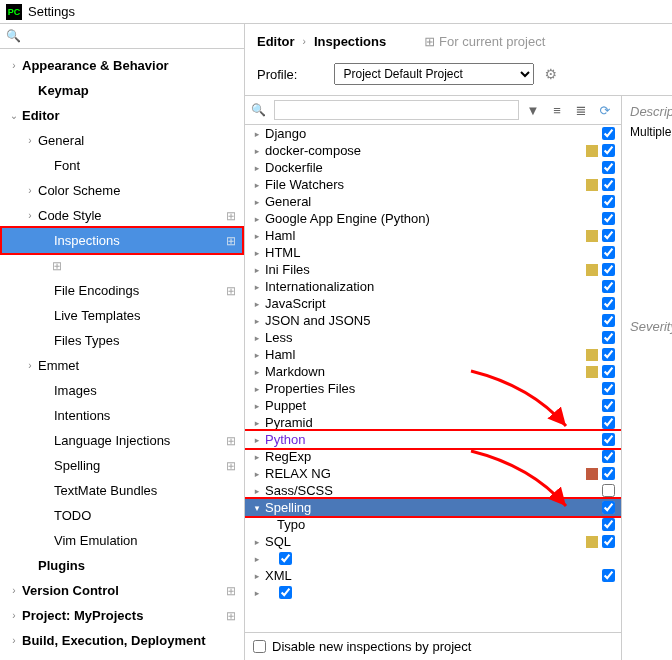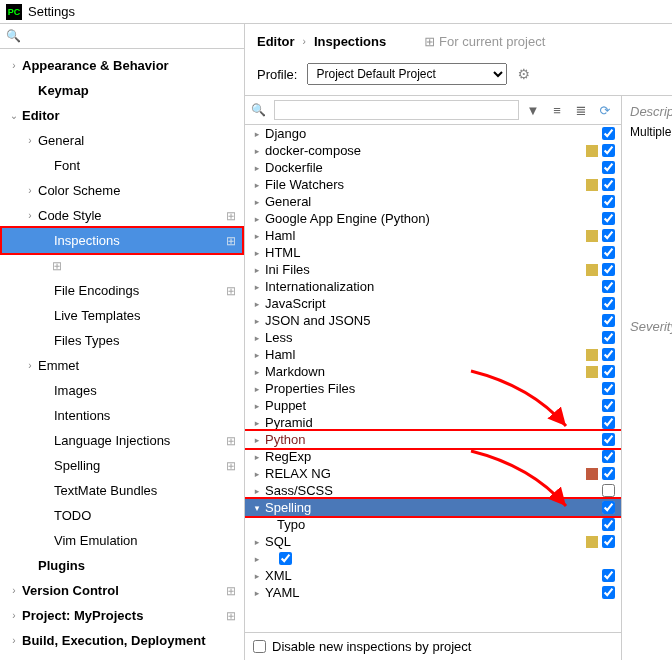--- a/index.html
+++ b/index.html
@@ -22,37 +22,37 @@
 .tree-item.selected .gear { color: #cde; }
 .tree-item.indent1 { padding-left: 24px; }
 .tree-item.indent2 { padding-left: 40px; }
 .red-box { position: absolute; border: 2px solid red; pointer-events: none; }
 .right-panel { flex: 1; display: flex; flex-direction: column; overflow: hidden; }
 .breadcrumb { padding: 10px 12px; display: flex; align-items: center; gap: 8px; }
 .breadcrumb .crumb { font-weight: bold; }
 .breadcrumb .chev { color: #888; font-size: 10px; }
 .breadcrumb .project-ind { color: #999; display: flex; align-items: center; gap: 4px; margin-left: 30px; }
 .profile-row { display: flex; align-items: center; padding: 4px 12px 10px 12px; gap: 10px; }
-.profile-row select { padding: 2px 4px; width: 200px; font-size: 12px; }
+.profile-row select { padding: 2px 4px; width: 200px; font-size: 12px; margin-left: 27px; }
 .gear-alone { color: #888; font-size: 14px; }
 .inspect-body { display: flex; flex: 1; overflow: hidden; border-top: 1px solid #ccc; }
 .inspect-left { flex: 1; display: flex; flex-direction: column; border-right: 1px solid #ccc; overflow: hidden; position: relative; }
 .inspect-toolbar { display: flex; align-items: center; padding: 4px 6px; border-bottom: 1px solid #ccc; gap: 4px; }
 .inspect-toolbar input { flex: 1; border: 1px solid #ccc; padding: 2px 6px; font-size: 12px; outline: none; }
 .tool-btn { width: 20px; height: 20px; display: flex; align-items: center; justify-content: center; color: #666; cursor: pointer; }
 .insp-list { flex: 1; overflow-y: auto; }
 .insp-item { display: flex; align-items: center; height: 17px; padding-left: 6px; font-size: 12px; cursor: pointer; }
 .insp-item .arrow { width: 12px; font-size: 9px; color: #888; text-align: center; }
 .insp-item .label { flex: 1; font-weight: normal; padding-left: 2px; }
 .insp-item.child .label { font-weight: normal; padding-left: 14px; }
 .insp-item .color-sq { width: 12px; height: 12px; margin-right: 4px; }
 .insp-item input[type=checkbox] { margin-right: 6px; width: 13px; height: 13px; }
 .insp-item.selected { background: #4a78b8; color: #fff; }
 .insp-item.selected .arrow { color: #fff; }
-.insp-item.link .label { color: #7f1d1d; }
+.insp-item.link .label { color: #6d28d9; }
 .disable-row { display: flex; align-items: center; padding: 6px 8px; border-top: 1px solid #ccc; gap: 6px; }
 .desc-panel { width: 50px; padding: 8px; overflow: hidden; white-space: nowrap; }
 .desc-panel .heading { font-style: italic; color: #888; margin-bottom: 6px; }
 .desc-panel .body { font-size: 12px; margin-bottom: 20px; }
 .arrow-overlay { position: absolute; width: 120px; height: 70px; pointer-events: none; z-index: 20; }
 .arrow-overlay svg { width: 100%; height: 100%; }
 </style>
 </head>
 <body>
 
@@ -363,21 +363,20 @@
               <input type="checkbox" checked="" style="">
             </div>
             <div class="insp-item" style="position: relative;">
               <span class="arrow">▸</span>
               <span class="label">XML</span>
               <span class="color-sq" style="background: transparent;"></span>
               <input type="checkbox" checked="" style="">
             </div>
             <div class="insp-item" style="position: relative;">
               <span class="arrow">▸</span>
-              <span class="label">YAML</span>
               <span class="color-sq" style="background: transparent;"></span>
               <input type="checkbox" checked="" style="">
             </div>
           </div>
         <div class="disable-row">
           <input type="checkbox" style="">
           <span>Disable new inspections by project</span>
         </div>
       <div class="arrow-overlay" style="right: 40px; top: 270px;"><svg viewBox="0 0 120 70">
               <defs>

